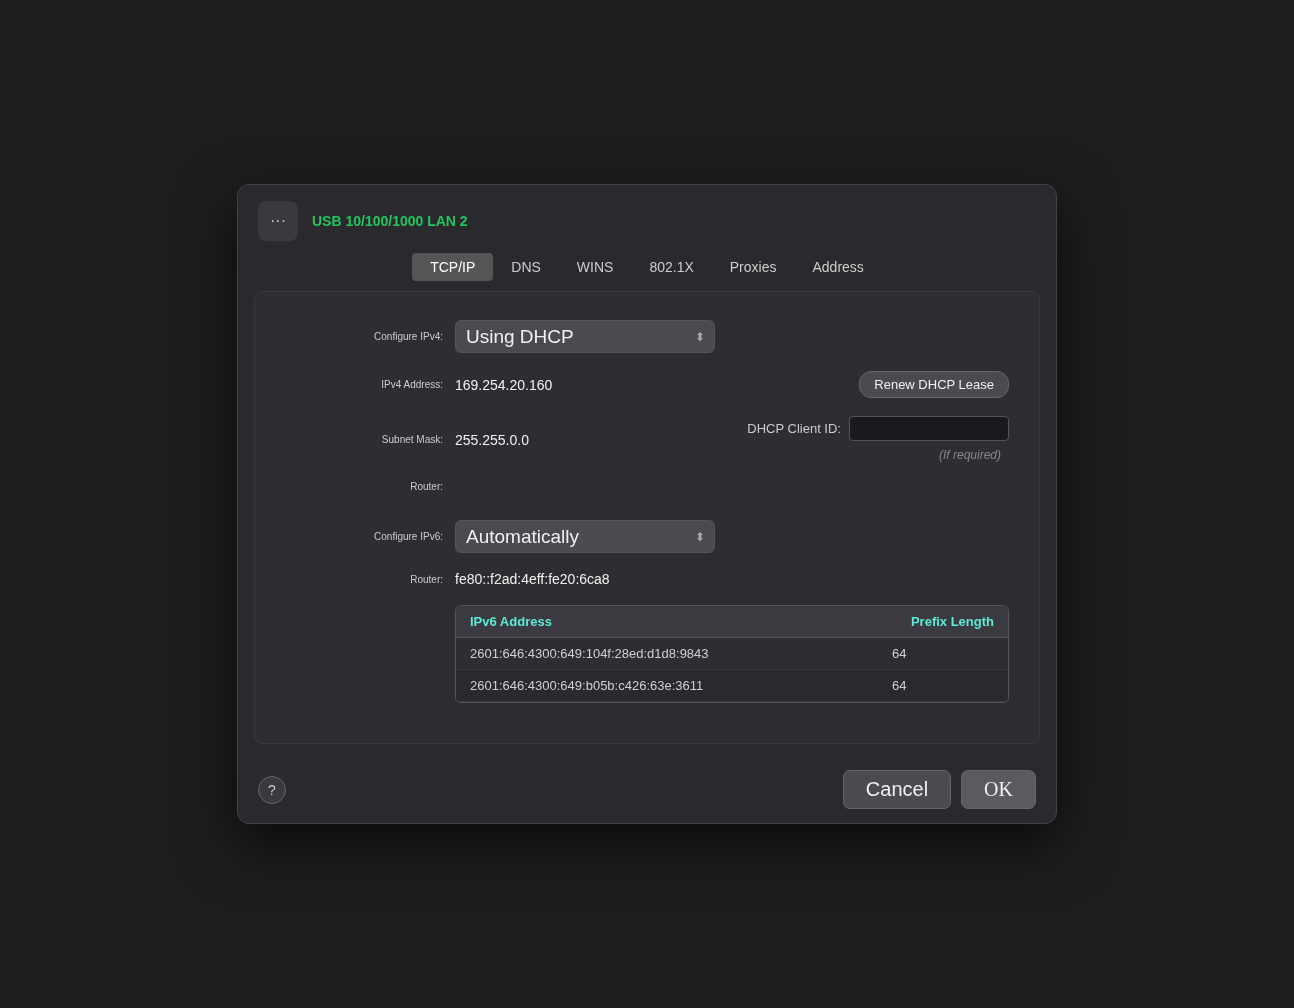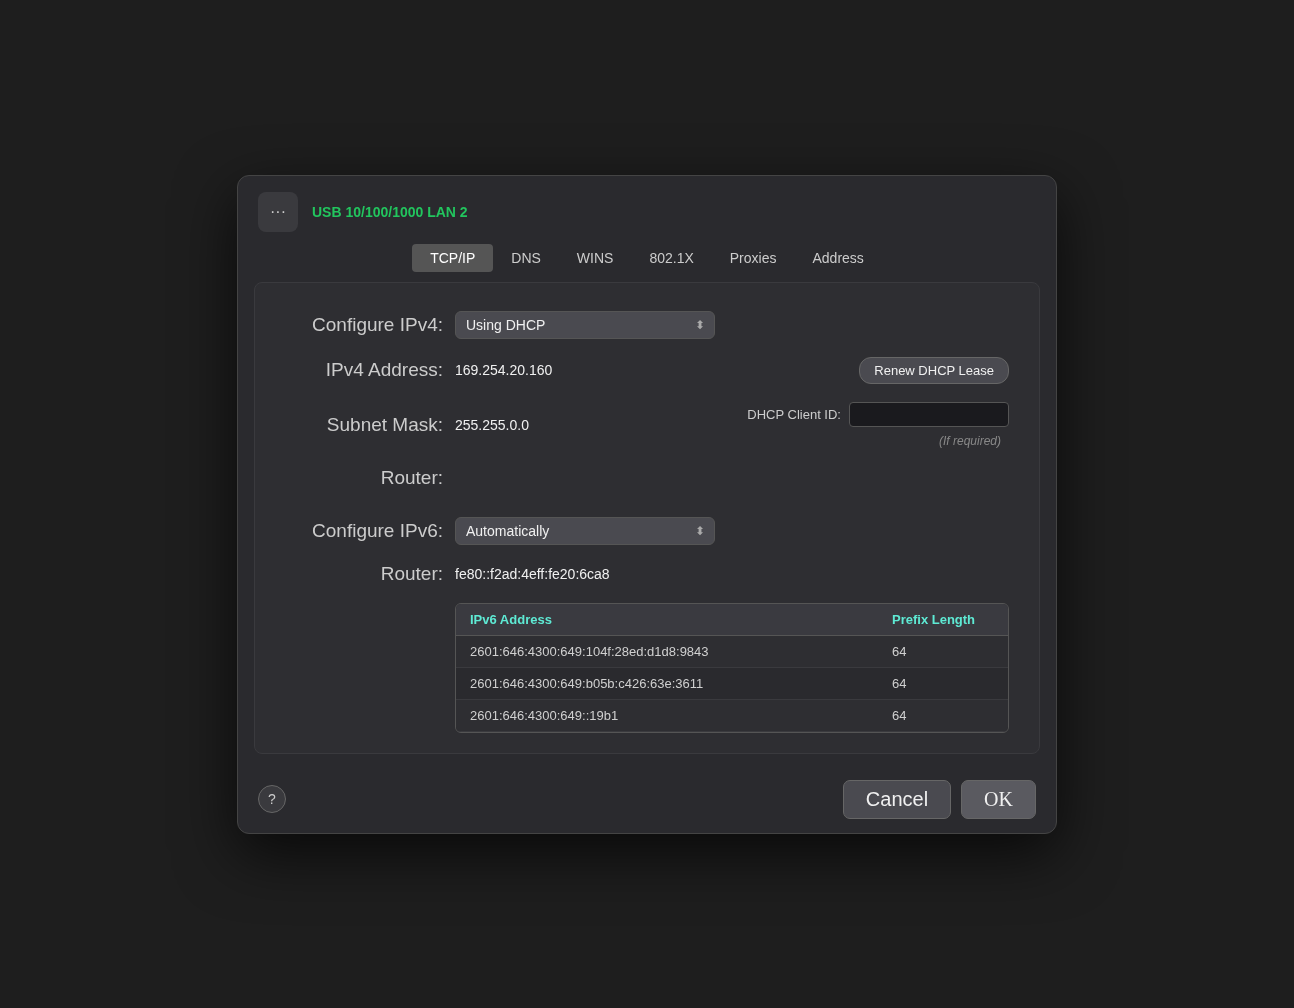--- a/index.html
+++ b/index.html
@@ -86,21 +86,21 @@
 
     .form-row {
       display: flex;
       align-items: center;
       margin-bottom: 18px;
     }
 
     .form-label {
       text-align: right;
       color: #ccc;
-      font-size: 19px;
+      font-size: 10px;
       min-width: 170px;
       padding-right: 12px;
       flex-shrink: 0;
     }
 
     .form-value {
       color: #f0f0f0;
       font-size: 14px;
     }
 
@@ -108,21 +108,21 @@
       position: relative;
       display: inline-block;
     }
 
     select {
       appearance: none;
       background: #4a4a50;
       border: 1px solid #555;
       border-radius: 6px;
       color: #f0f0f0;
-      font-size: 14px;
+      font-size: 19px;
       padding: 5px 32px 5px 10px;
       cursor: pointer;
       width: 260px;
       outline: none;
     }
 
     .select-arrow {
       position: absolute;
       right: 10px;
       top: 50%;
@@ -199,21 +199,21 @@
 
     table thead th {
       text-align: left;
       padding: 8px 14px;
       color: #5eead4;
       font-weight: 600;
       border-bottom: 1px solid #555;
     }
 
     table thead th:last-child {
-      text-align: left;
+      text-align: right;
       width: 130px;
     }
 
     table tbody tr {
       background: #2e2e32;
     }
 
     table tbody tr:nth-child(even) {
       background: #2a2a2e;
     }
@@ -364,24 +364,20 @@
         </thead>
         <tbody id="ipv6-table-body">
         <tr>
       <td>2601:646:4300:649:104f:28ed:d1d8:9843</td>
       <td>64</td>
     </tr>
             <tr>
       <td>2601:646:4300:649:b05b:c426:63e:3611</td>
       <td>64</td>
     </tr>
-            <tr>
-      <td>2601:646:4300:649::19b1</td>
-      <td>64</td>
-    </tr>
           </tbody>
       </table>
     </div>
 
   </div>
 
   <div class="footer">
     <button class="help-btn">?</button>
     <div class="footer-right">
       <button class="cancel-btn">Cancel</button>

